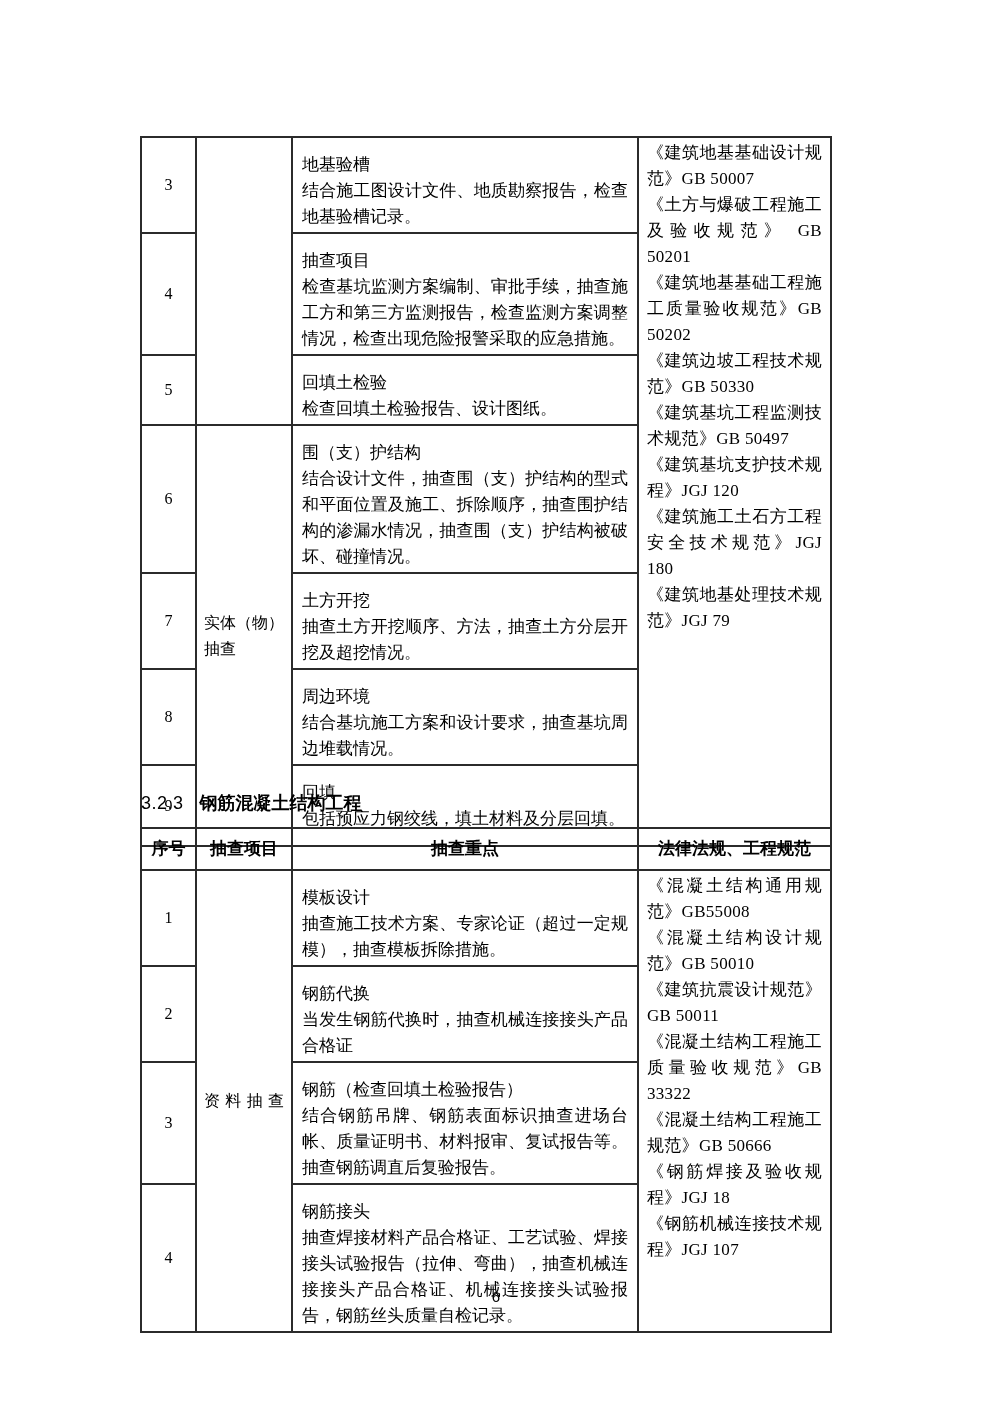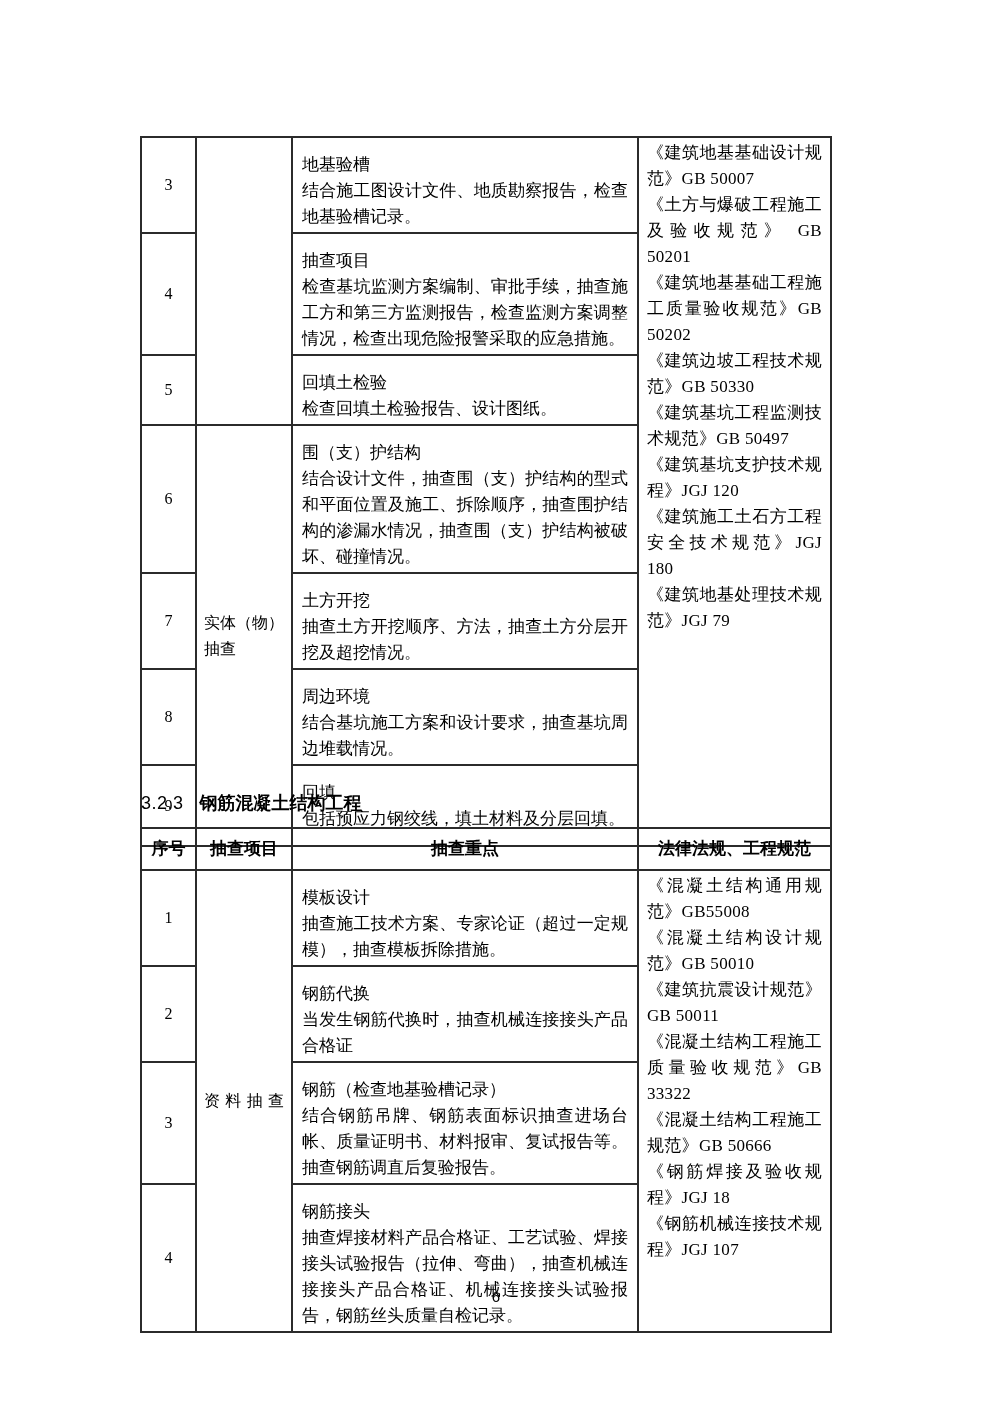--- a/index.html
+++ b/index.html
@@ -190,21 +190,21 @@
   <tr>
     <td class="num-cell" style="height:78px">2</td>
     <td class="focus-cell">
       <div>钢筋代换</div>
       <div>当发生钢筋代换时，抽查机械连接接头产品合格证</div>
     </td>
   </tr>
   <tr>
     <td class="num-cell" style="height:105px">3</td>
     <td class="focus-cell">
-      <div>钢筋（检查地基验槽记录）</div>
+      <div>钢筋（检查回填土检验报告）</div>
       <div>结合钢筋吊牌、钢筋表面标识抽查进场台帐、质量证明书、材料报审、复试报告等。抽查钢筋调直后复验报告。</div>
     </td>
   </tr>
   <tr>
     <td class="num-cell" style="height:130px">4</td>
     <td class="focus-cell">
       <div>钢筋接头</div>
       <div>抽查焊接材料产品合格证、工艺试验、焊接接头试验报告（拉伸、弯曲），抽查机械连接接头产品合格证、机械连接接头试验报告，钢筋丝头质量自检记录。</div>
     </td>
   </tr>

